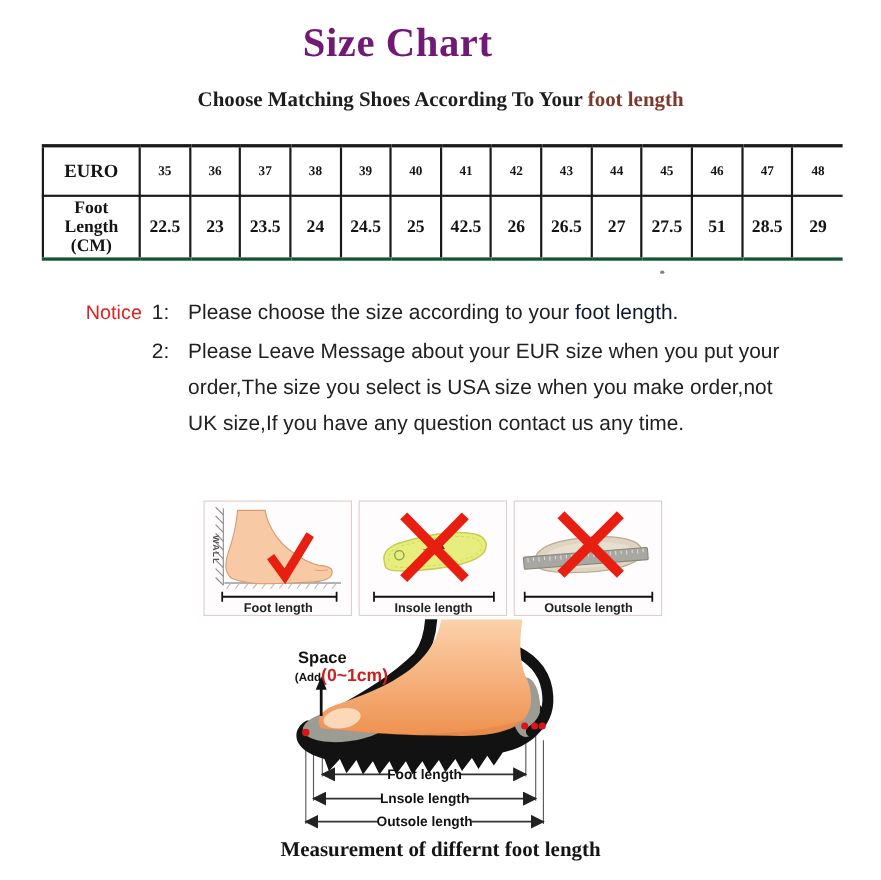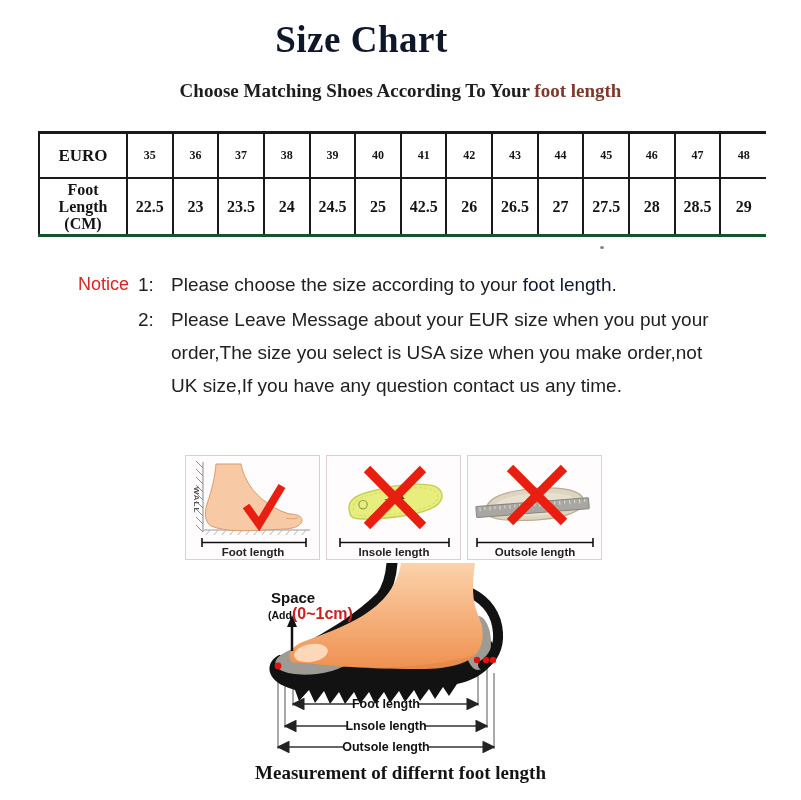--- a/index.html
+++ b/index.html
@@ -3,21 +3,21 @@
 <meta charset="utf-8">
 <style>
   html,body{margin:0;padding:0;}
   body{
     width:801px;height:800px;position:relative;background:#ffffff;
     font-family:"Liberation Sans",sans-serif;overflow:hidden;
   }
   
   .page-title{
     position:absolute;top:18px;left:0;width:723px;text-align:center;
-    font-family:"Liberation Serif",serif;font-weight:bold;font-size:37px;color:#0f172a;
+    font-family:"Liberation Serif",serif;font-weight:bold;font-size:37px;color:#701a75;
     letter-spacing:.5px;
   }
   .subtitle{
     position:absolute;top:80px;left:0;width:801px;text-align:center;
     font-family:"Liberation Serif",serif;font-weight:bold;font-size:19px;color:#1d1d1d;
   }
   .subtitle .hl{color:#7d3a2c;}
   
   .size-table{
     position:absolute;left:38px;top:131px;width:728px;
@@ -92,21 +92,21 @@
     <td>23</td>
     <td>23.5</td>
     <td>24</td>
     <td>24.5</td>
     <td>25</td>
     <td>42.5</td>
     <td>26</td>
     <td>26.5</td>
     <td>27</td>
     <td>27.5</td>
-    <td>28</td>
+    <td>51</td>
     <td>28.5</td>
     <td>29</td>
   </tr>
 </tbody>
   </table>
 <div class="speck"></div>
 
 <div class="notice">
   <div class="n-row">
     <div class="n-label">Notice</div>

